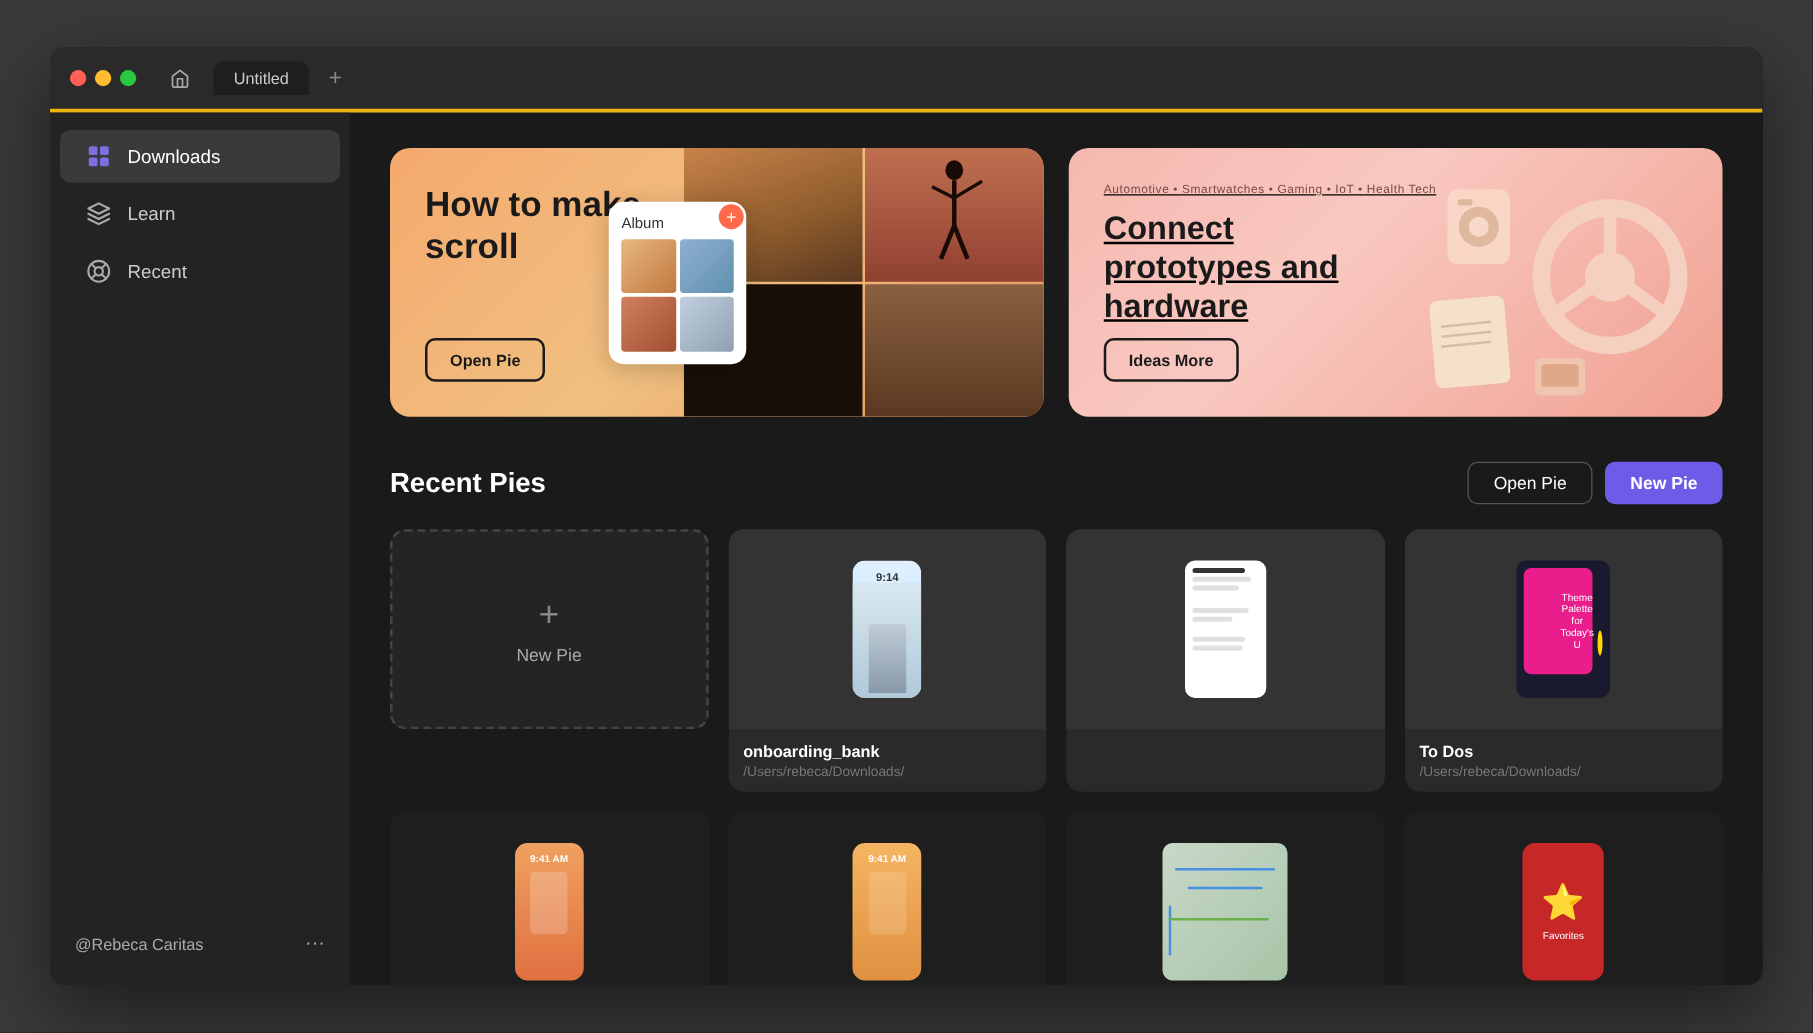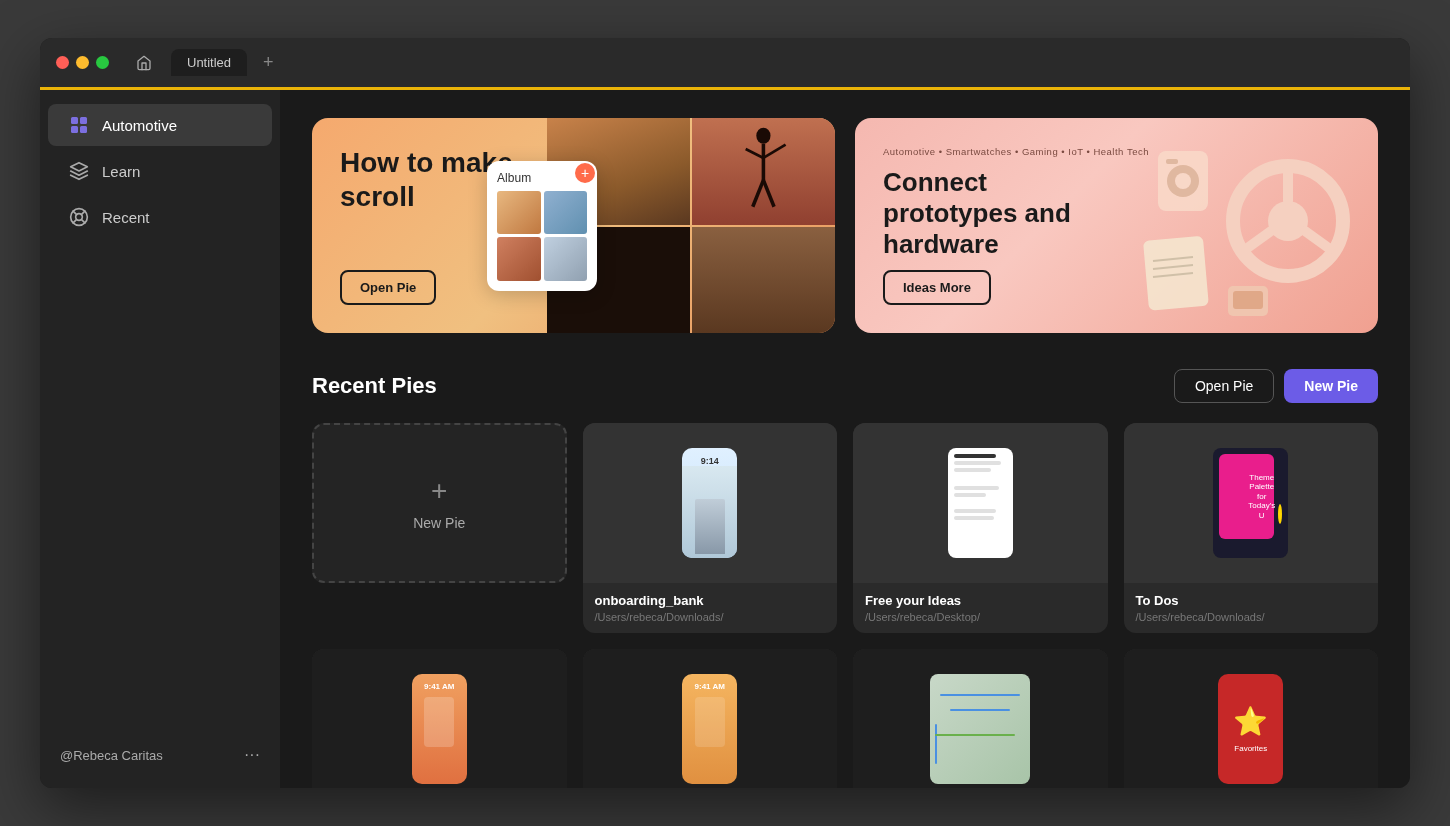--- a/index.html
+++ b/index.html
@@ -431,21 +431,21 @@
 
       <div class="sidebar-item active">
         <div class="sidebar-icon">
           <svg width="18" height="18" viewBox="0 0 18 18" fill="none">
             <rect x="1" y="1" width="7" height="7" rx="1.5" fill="#7c6fe0"></rect>
             <rect x="10" y="1" width="7" height="7" rx="1.5" fill="#7c6fe0"></rect>
             <rect x="1" y="10" width="7" height="7" rx="1.5" fill="#7c6fe0"></rect>
             <rect x="10" y="10" width="7" height="7" rx="1.5" fill="#7c6fe0"></rect>
           </svg>
         </div>
-        <span>Automotive</span>
+        <span>Downloads</span>
       </div>
 
       <div class="sidebar-item">
         <div class="sidebar-icon">
           <svg width="20" height="20" viewBox="0 0 24 24" fill="none" stroke="#aaa" stroke-width="2" stroke-linecap="round" stroke-linejoin="round">
             <polygon points="12 2 2 7 12 12 22 7 12 2"></polygon>
             <polyline points="2 17 12 22 22 17"></polyline>
             <polyline points="2 12 12 17 22 12"></polyline>
           </svg>
         </div>
@@ -508,21 +508,21 @@
                 <div class="album-thumb" style="background:linear-gradient(135deg,#90b0d0,#6090b0);border-radius:3px;width:100%;aspect-ratio:1;"></div>
                 <div class="album-thumb" style="background:linear-gradient(135deg,#d08060,#a05030);border-radius:3px;width:100%;aspect-ratio:1;"></div>
                 <div class="album-thumb" style="background:linear-gradient(135deg,#c0d0e0,#90a0b0);border-radius:3px;width:100%;aspect-ratio:1;"></div>
               </div>
               <div class="album-plus-btn">+</div>
             </div>
           </div>
         </div>
 
         <div class="banner banner-right" style="flex-direction:column; position:relative;">
-          <div style="width:60%;">
+          <div style="width:60%;text-decoration:underline;">
             <div style="font-size:9.5px; color:#7a4a40; letter-spacing:0.5px; margin-bottom:10px;">Automotive • Smartwatches • Gaming • IoT • Health Tech</div>
             <div class="banner-title" style="font-size:26px; max-width:220px;">Connect prototypes and hardware</div>
           </div>
           <div style="margin-top:auto;">
             <button class="banner-btn">Ideas More</button>
           </div>
 
           <div style="position:absolute; right:20px; top:50%; transform:translateY(-50%); width:220px; height:190px; overflow:visible;">
             
             <svg width="220" height="190" viewBox="0 0 220 190" fill="none" xmlns="http://www.w3.org/2000/svg">
@@ -590,24 +590,20 @@
               <div class="thumb-line" style="width:90%;"></div>
               <div class="thumb-line" style="width:70%;"></div>
               <div style="height:8px;"></div>
               <div class="thumb-line" style="width:85%;"></div>
               <div class="thumb-line" style="width:60%;"></div>
               <div style="height:6px;"></div>
               <div class="thumb-line" style="width:80%;"></div>
               <div class="thumb-line" style="width:75%;"></div>
             </div>
           </div>
-          <div class="pie-info">
-            <div class="pie-name">Free your Ideas</div>
-            <div class="pie-path">/Users/rebeca/Desktop/</div>
-          </div>
         </div>
 
         <div class="pie-card">
           <div class="pie-thumbnail">
             <div class="thumb-colorful">
               <div class="thumb-pink-card">
                 <div style="font-size:8px;color:white;text-align:center;line-height:1.2;">Theme Palette<br>for Today's U</div>
               </div>
               <div class="thumb-yellow-shape"></div>
             </div>

